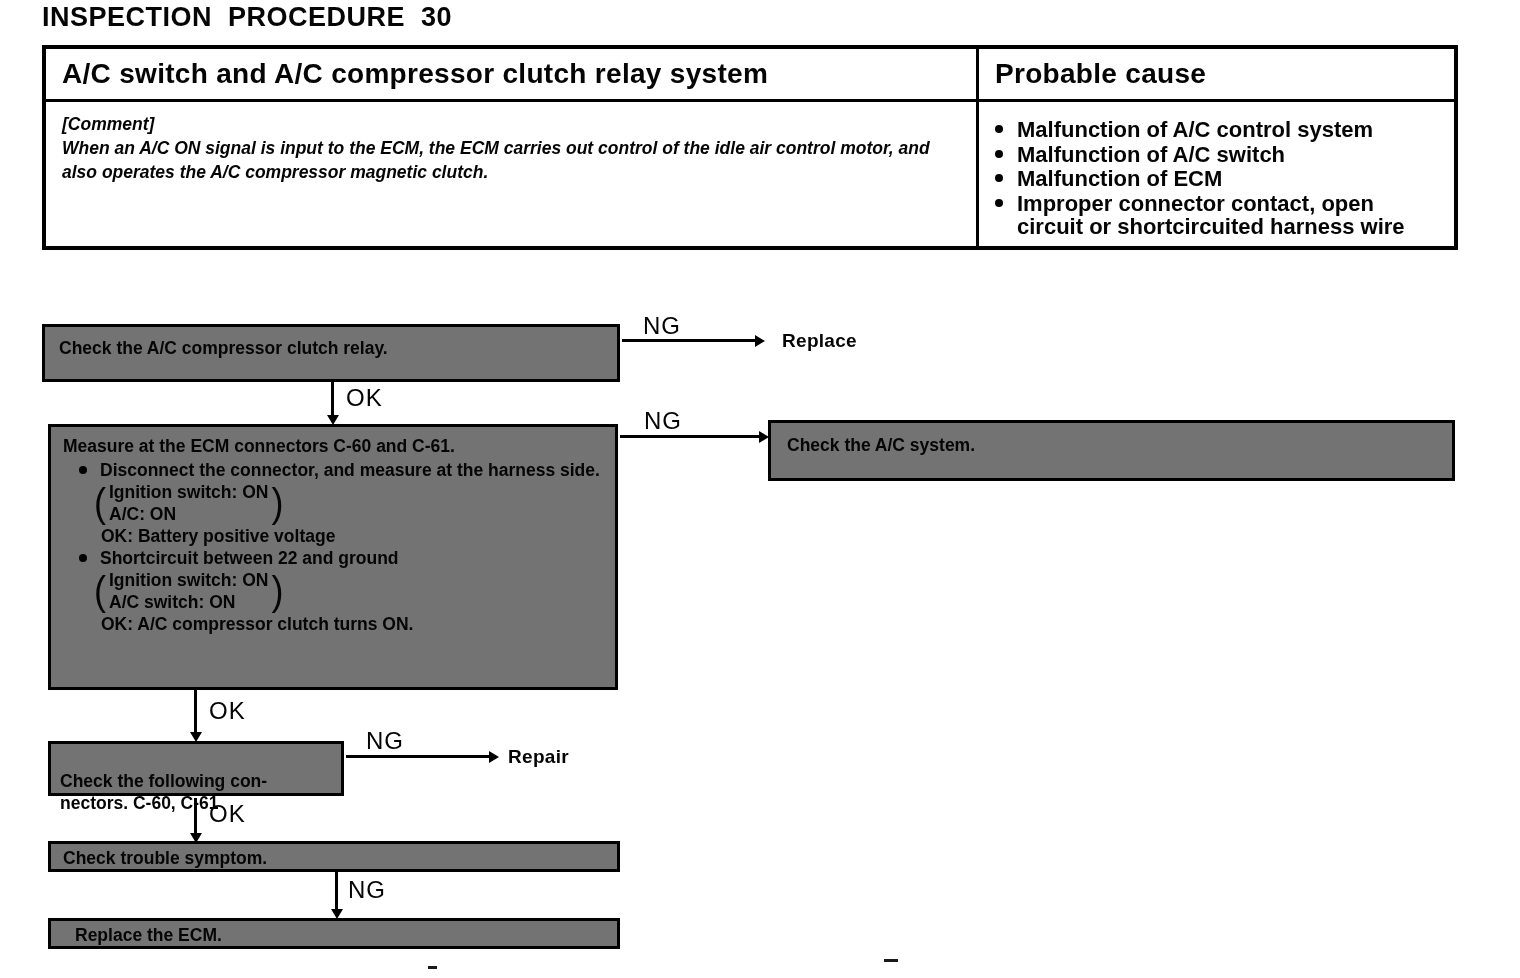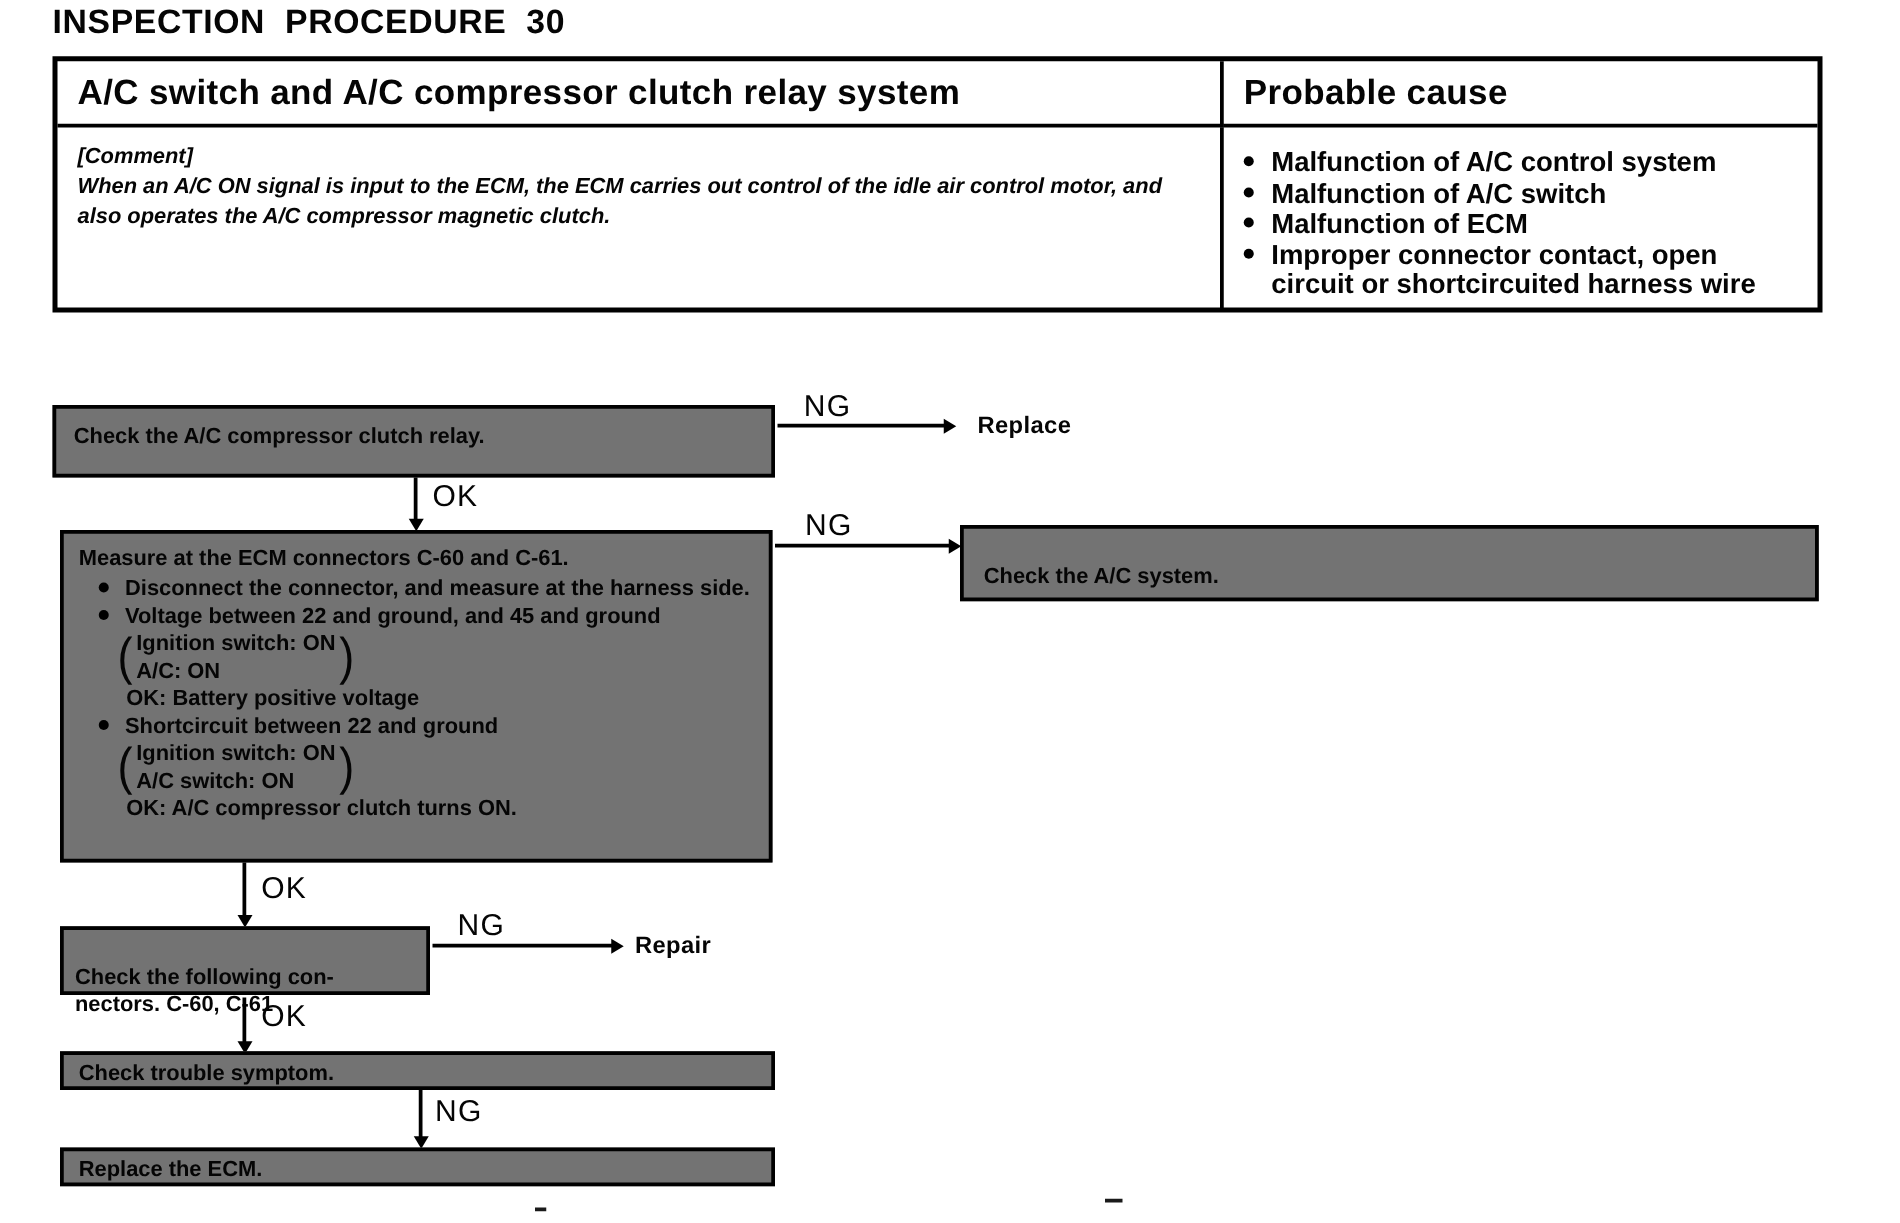--- a/index.html
+++ b/index.html
@@ -34,24 +34,24 @@
   .cause { display: flex; gap: 14px; font-size: 22px; font-weight: 700; line-height: 23.5px; margin-bottom: 1px; }
   .dot { flex: 0 0 auto; width: 8px; height: 8px; border-radius: 50%; background: #000; margin-top: 7px; }
 
   
   .fbox {
     position: absolute; background: #737373; border: 3px solid #000;
     font-size: 17.5px; font-weight: 700; line-height: 22px;
   }
   .box1   { left: 42px;  top: 324px; width: 578px; height: 58px; padding: 10px 14px; }
   .box2   { left: 48px;  top: 424px; width: 570px; height: 266px; padding: 8px 12px; }
-  .box2r  { left: 768px; top: 420px; width: 687px; height: 61px; padding: 26px 16px; }
+  .box2r  { left: 768px; top: 420px; width: 687px; height: 61px; padding: 11px 16px; }
   .box3   { left: 48px;  top: 741px; width: 296px; height: 55px; padding: 4px 9px; white-space: pre-line; }
   .box4   { left: 48px;  top: 841px; width: 572px; height: 31px; padding: 2px 12px; line-height: 24px; }
-  .box5   { left: 48px;  top: 918px; width: 572px; height: 31px; padding: 2px 12px; line-height: 24px; }
+  .box5   { left: 48px;  top: 918px; width: 572px; height: 31px; padding: 2px 24px; line-height: 24px; }
 
   .b2-title { margin-bottom: 2px; }
   .brow { display: flex; gap: 13px; padding-left: 16px; }
   .brow .dot { margin-top: 7px; }
   .okline { padding-left: 38px; }
   .paren-block { display: inline-flex; align-items: center; margin-left: 28px; }
   .paren { font-size: 36px; font-weight: 400; line-height: 40px; padding: 0 3px; transform: scaleY(1.15); }
   .plines div { line-height: 22px; }
 
   
@@ -138,24 +138,20 @@
   <div class="action act-replace">Replace</div>
   <div class="varrow a1ok"></div>
   <div class="rlabel l-ok1">OK</div>
 
   <div class="fbox box2">
     <div class="b2-title">Measure at the ECM connectors C-60 and C-61.</div>
     <div class="brow">
       <span class="dot"></span>
       <span>Disconnect the connector, and measure at the harness side.</span>
     </div>
-    <div class="brow">
-      <span class="dot"></span>
-      <span>Voltage between 22 and ground, and 45 and ground</span>
-    </div>
     <div class="paren-block">
       <span class="paren">(</span>
       <div class="plines">
         <div>Ignition switch: ON</div>
         <div>A/C: ON</div>
       </div>
       <span class="paren">)</span>
     </div>
     <div class="okline">OK: Battery positive voltage</div>
     <div class="brow">

